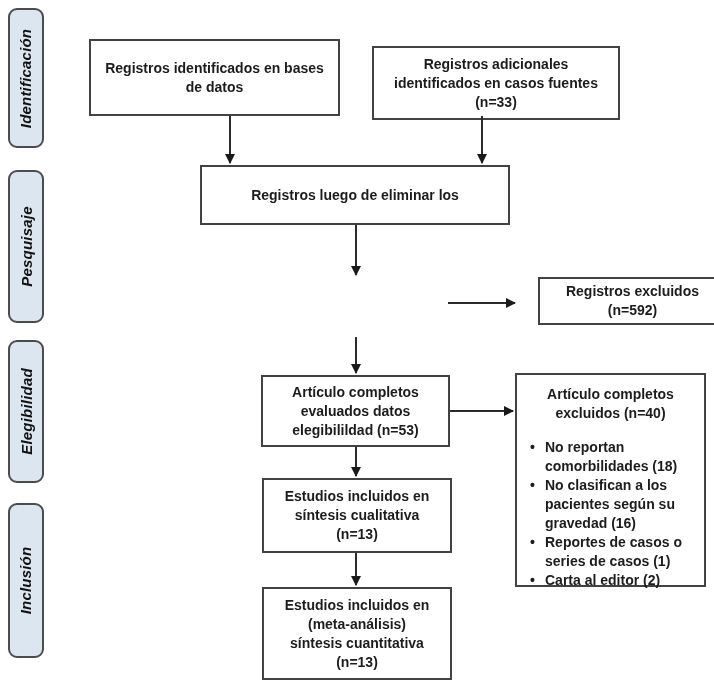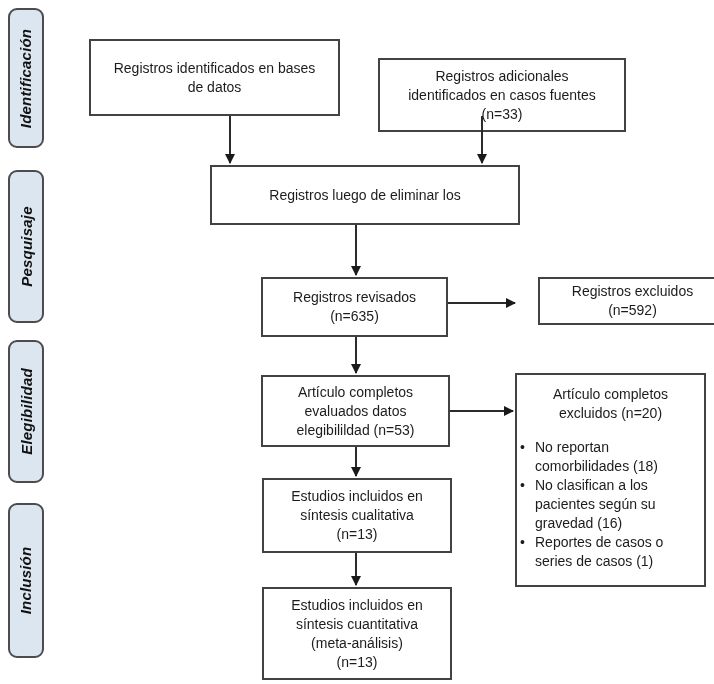--- a/index.html
+++ b/index.html
@@ -29,30 +29,30 @@
   }
   
   .fbox {
     position:absolute;
     background:#ffffff;
     border:2px solid #424242;
     box-sizing:border-box;
     display:flex; flex-direction:column;
     justify-content:center;
     font-size:14px; line-height:19px;
-    color:#1c1c1c; text-align:center;
+    color:#1c1c1c; text-align:center;font-weight:bold;
   }
   .fbox .line { width:100%; }
   
   .reasons-box { justify-content:flex-start; padding-top:10px; }
   .reasons-title { width:100%; }
   ul.reasons {
     list-style:none;
     margin:15px 0 4px 0;
-    padding:0 6px 0 1px;
+    padding:0 6px 0 11px;
     width:100%; box-sizing:border-box;
     text-align:left;
   }
   ul.reasons li { position:relative; padding-left:17px; }
   ul.reasons li::before {
     content:"\2022";
     position:absolute; left:2px; top:0;
   }
   
   svg.arrows { position:absolute; left:0; top:0; pointer-events:none; }
@@ -75,68 +75,65 @@
   </div>
   <div class="stage" style="top:503px; height:155px;">
     <span class="stage-text">Inclusión</span>
   </div>
 
   <div class="fbox" style="left:89px; top:39px; width:251px; height:77px;">
     <div class="line">Registros identificados en bases</div>
     <div class="line">de datos</div>
   </div>
 
-  <div class="fbox" style="left:372px; top:58px; width:248px; height:74px;margin-left:6px;">
+  <div class="fbox" style="left:372px; top:46px; width:248px; height:74px;">
     <div class="line">Registros adicionales</div>
     <div class="line">identificados en casos fuentes</div>
     <div class="line">(n=33)</div>
   </div>
 
-  <div class="fbox" style="left:210px; top:165px; width:310px; height:60px;">
+  <div class="fbox" style="left:200px; top:165px; width:310px; height:60px;">
     <div class="line">Registros luego de eliminar los</div>
   </div>
 
-  <div class="fbox" style="left:261px; top:277px; width:187px; height:60px;">
-    <div class="line">Registros revisados</div>
-    <div class="line">(n=635)</div>
-  </div>
 
   <div class="fbox" style="left:538px; top:277px; width:189px; height:48px;">
     <div class="line">Registros excluidos</div>
     <div class="line">(n=592)</div>
   </div>
 
   <div class="fbox" style="left:261px; top:375px; width:189px; height:72px;">
     <div class="line">Artículo completos</div>
     <div class="line">evaluados datos</div>
     <div class="line">elegibilildad (n=53)</div>
   </div>
 
   <div class="fbox reasons-box" style="left:515px; top:373px; width:191px; height:214px;">
     <div class="reasons-title">
       <div class="line">Artículo completos</div>
-      <div class="line">excluidos (n=20)</div>
+      <div class="line">excluidos (n=40)</div>
     </div>
     <ul class="reasons">
       <li>No reportan comorbilidades (18)</li>
       <li>No clasifican a los pacientes según su gravedad (16)</li>
       <li>Reportes de casos o series de casos (1)</li>
+      <li>Carta al editor (2)</li>
     </ul>
   </div>
 
   <div class="fbox" style="left:262px; top:478px; width:190px; height:75px;">
     <div class="line">Estudios incluidos en</div>
     <div class="line">síntesis cualitativa</div>
     <div class="line">(n=13)</div>
   </div>
 
   <div class="fbox" style="left:262px; top:587px; width:190px; height:93px;">
     <div class="line">Estudios incluidos en</div>
+    <div class="line">(meta-análisis)</div>
     <div class="line">síntesis cuantitativa</div>
-    <div class="line">(meta-análisis)</div>
     <div class="line">(n=13)</div>
   </div>
 
   <svg class="arrows" width="714" height="684" viewBox="0 0 714 684">
     <defs>
       <marker id="ah" markerUnits="userSpaceOnUse" markerWidth="12" markerHeight="12" refX="9" refY="5" orient="auto">
         <path class="head" d="M0,0 L10,5 L0,10 Z"></path>
       </marker>
     </defs>
     <line x1="230" y1="116" x2="230" y2="163" marker-end="url(#ah)"></line>

